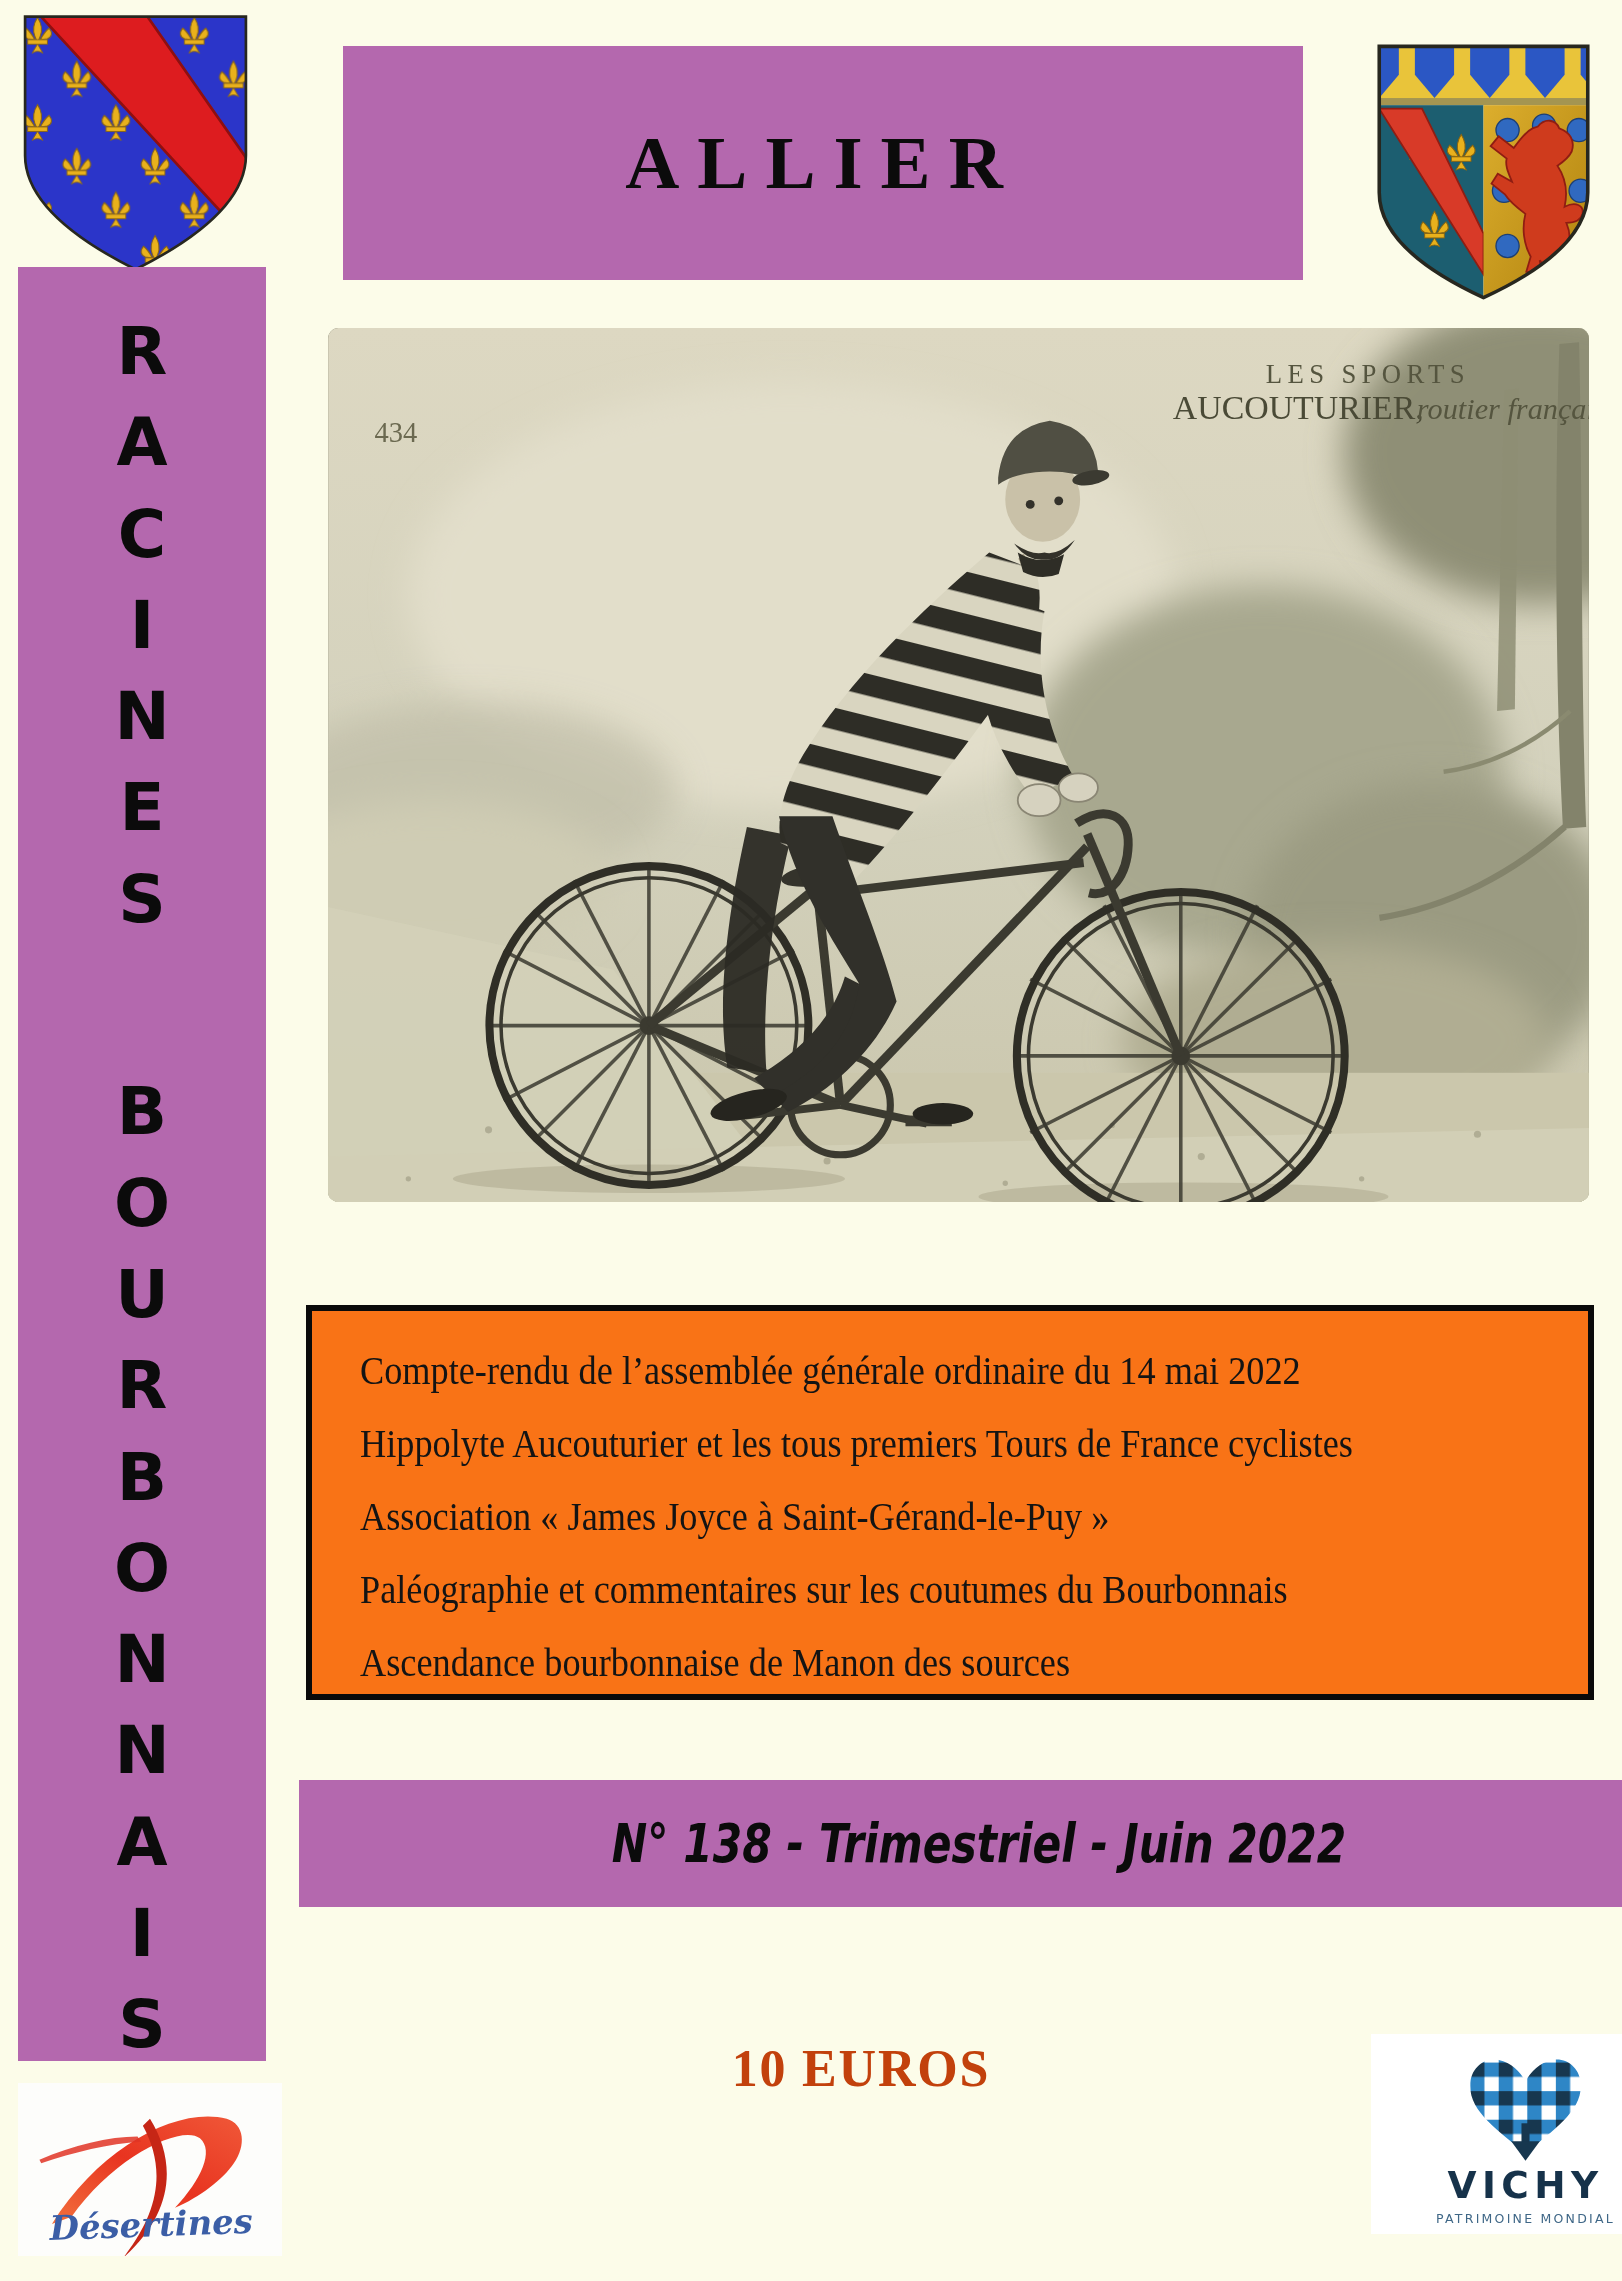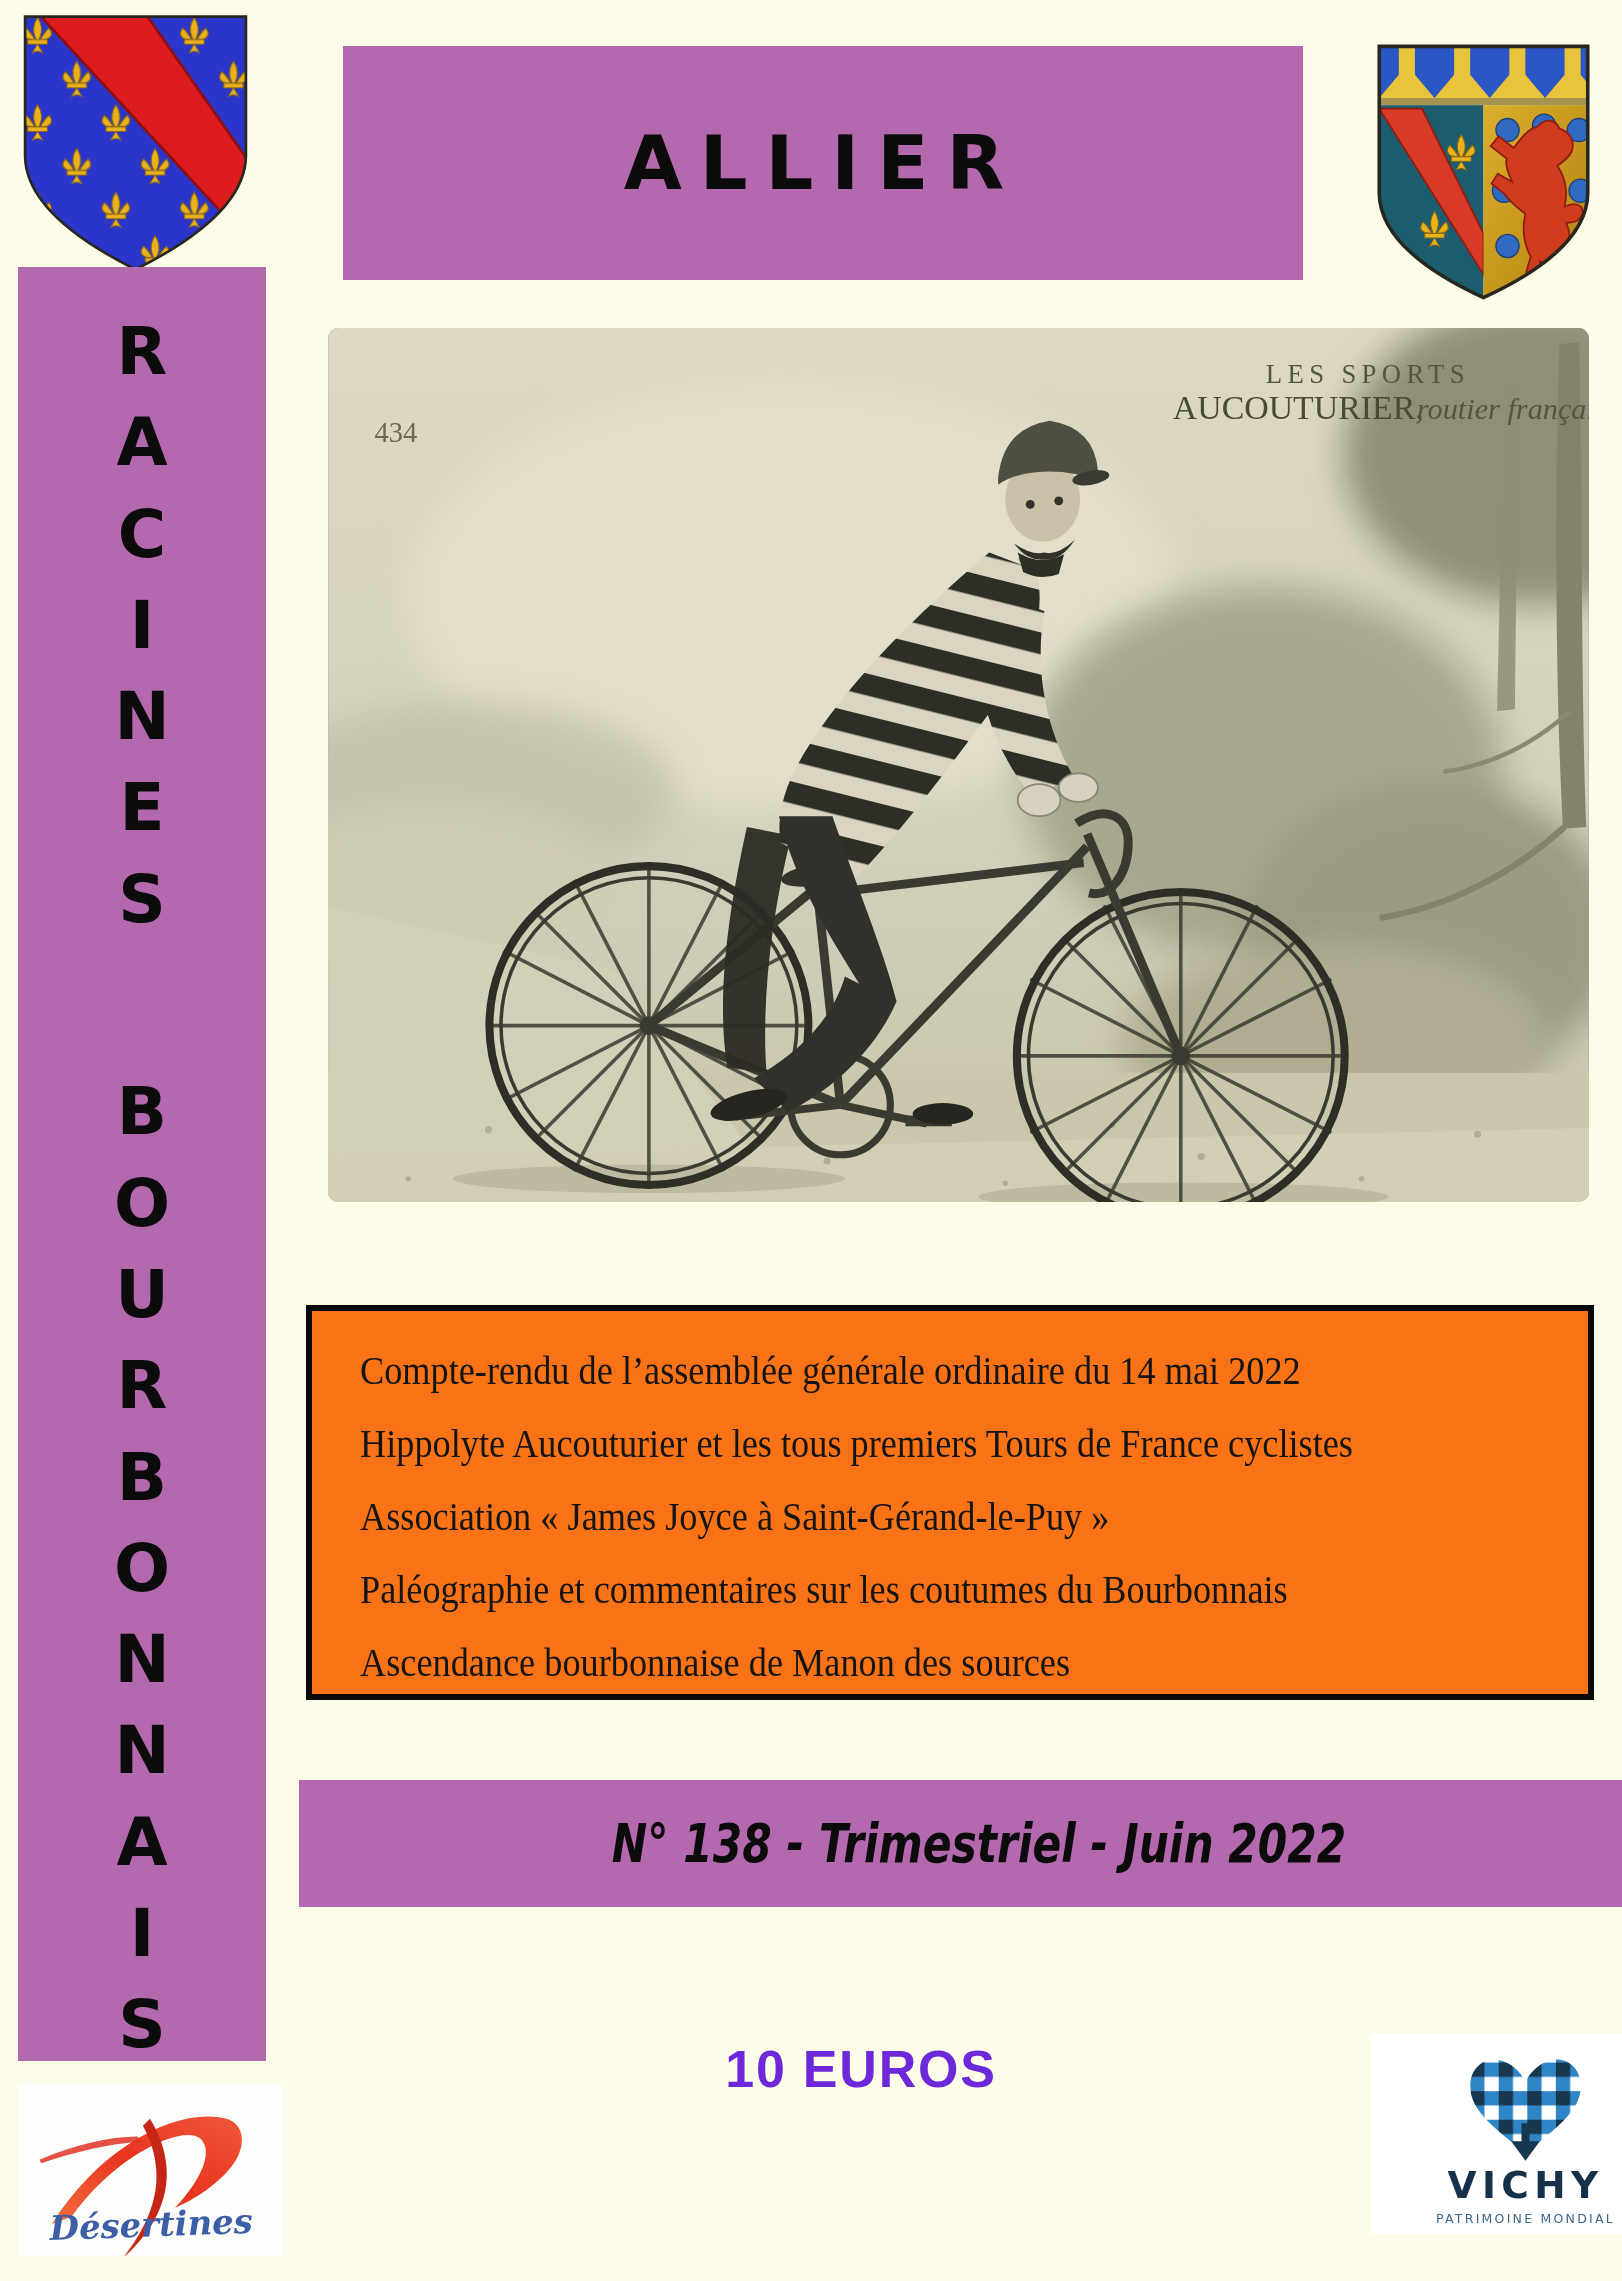--- a/index.html
+++ b/index.html
@@ -7,21 +7,21 @@
          font-family:"DejaVu Sans",sans-serif;}
   .abs{position:absolute;}
 
   
   #coa-left{left:16px;top:12.5px;width:239px;height:260px;}
   #coa-right{left:1372px;top:41px;width:223px;height:262px;}
 
   
   #title-banner{left:343px;top:46px;width:960px;height:234px;background:#b468ae;
                 display:flex;flex-direction:column;justify-content:center;align-items:center;}
-  .title-line{color:#0b0b0b;font-weight:bold;font-size:75px;line-height:96px;white-space:nowrap;}
+  .title-line{color:#0b0b0b;font-weight:bold;font-size:75px;line-height:96px;white-space:nowrap;font-family:Liberation Serif, serif;}
   #title-line1{letter-spacing:18px;}
   #title-line2{letter-spacing:27px;}
 
   
   #left-banner{left:18px;top:267px;width:248px;height:1794px;background:#b468ae;}
   #left-banner-text{position:absolute;left:50%;top:46px;transform:translateX(-50%);
       writing-mode:vertical-lr;text-orientation:upright;
       font-weight:bold;font-size:66px;color:#0b0b0b;letter-spacing:14.3px;word-spacing:30px;
       white-space:nowrap;}
 
@@ -37,21 +37,21 @@
             line-height:73px;transform:scaleX(0.93);transform-origin:left center;white-space:nowrap;}
 
   
   #issue-banner{left:299px;top:1780px;width:1360px;height:127px;background:#b468ae;
                 display:flex;align-items:center;justify-content:center;}
   #issue-text{font-weight:bold;font-style:italic;font-size:53px;color:#0b0b0b;
               display:inline-block;transform:scaleX(0.8);white-space:nowrap;}
 
   
   #price{left:299px;top:2039px;width:1124px;text-align:center;
-         font-family:Liberation Sans, sans-serif;font-weight:bold;font-size:52px;color:#6d28d9;
+         font-family:Liberation Serif, serif;font-weight:bold;font-size:52px;color:#c2410c;
          letter-spacing:1.8px;}
 
   
   #desertines-box{left:18px;top:2083px;width:264px;height:173px;background:#fdfdfb;}
   #vichy-box{left:1371px;top:2034px;width:225px;height:200px;background:#ffffff;padding-left:42px;}
 </style>
 </head>
 <body>
 
 <div id="cover">

